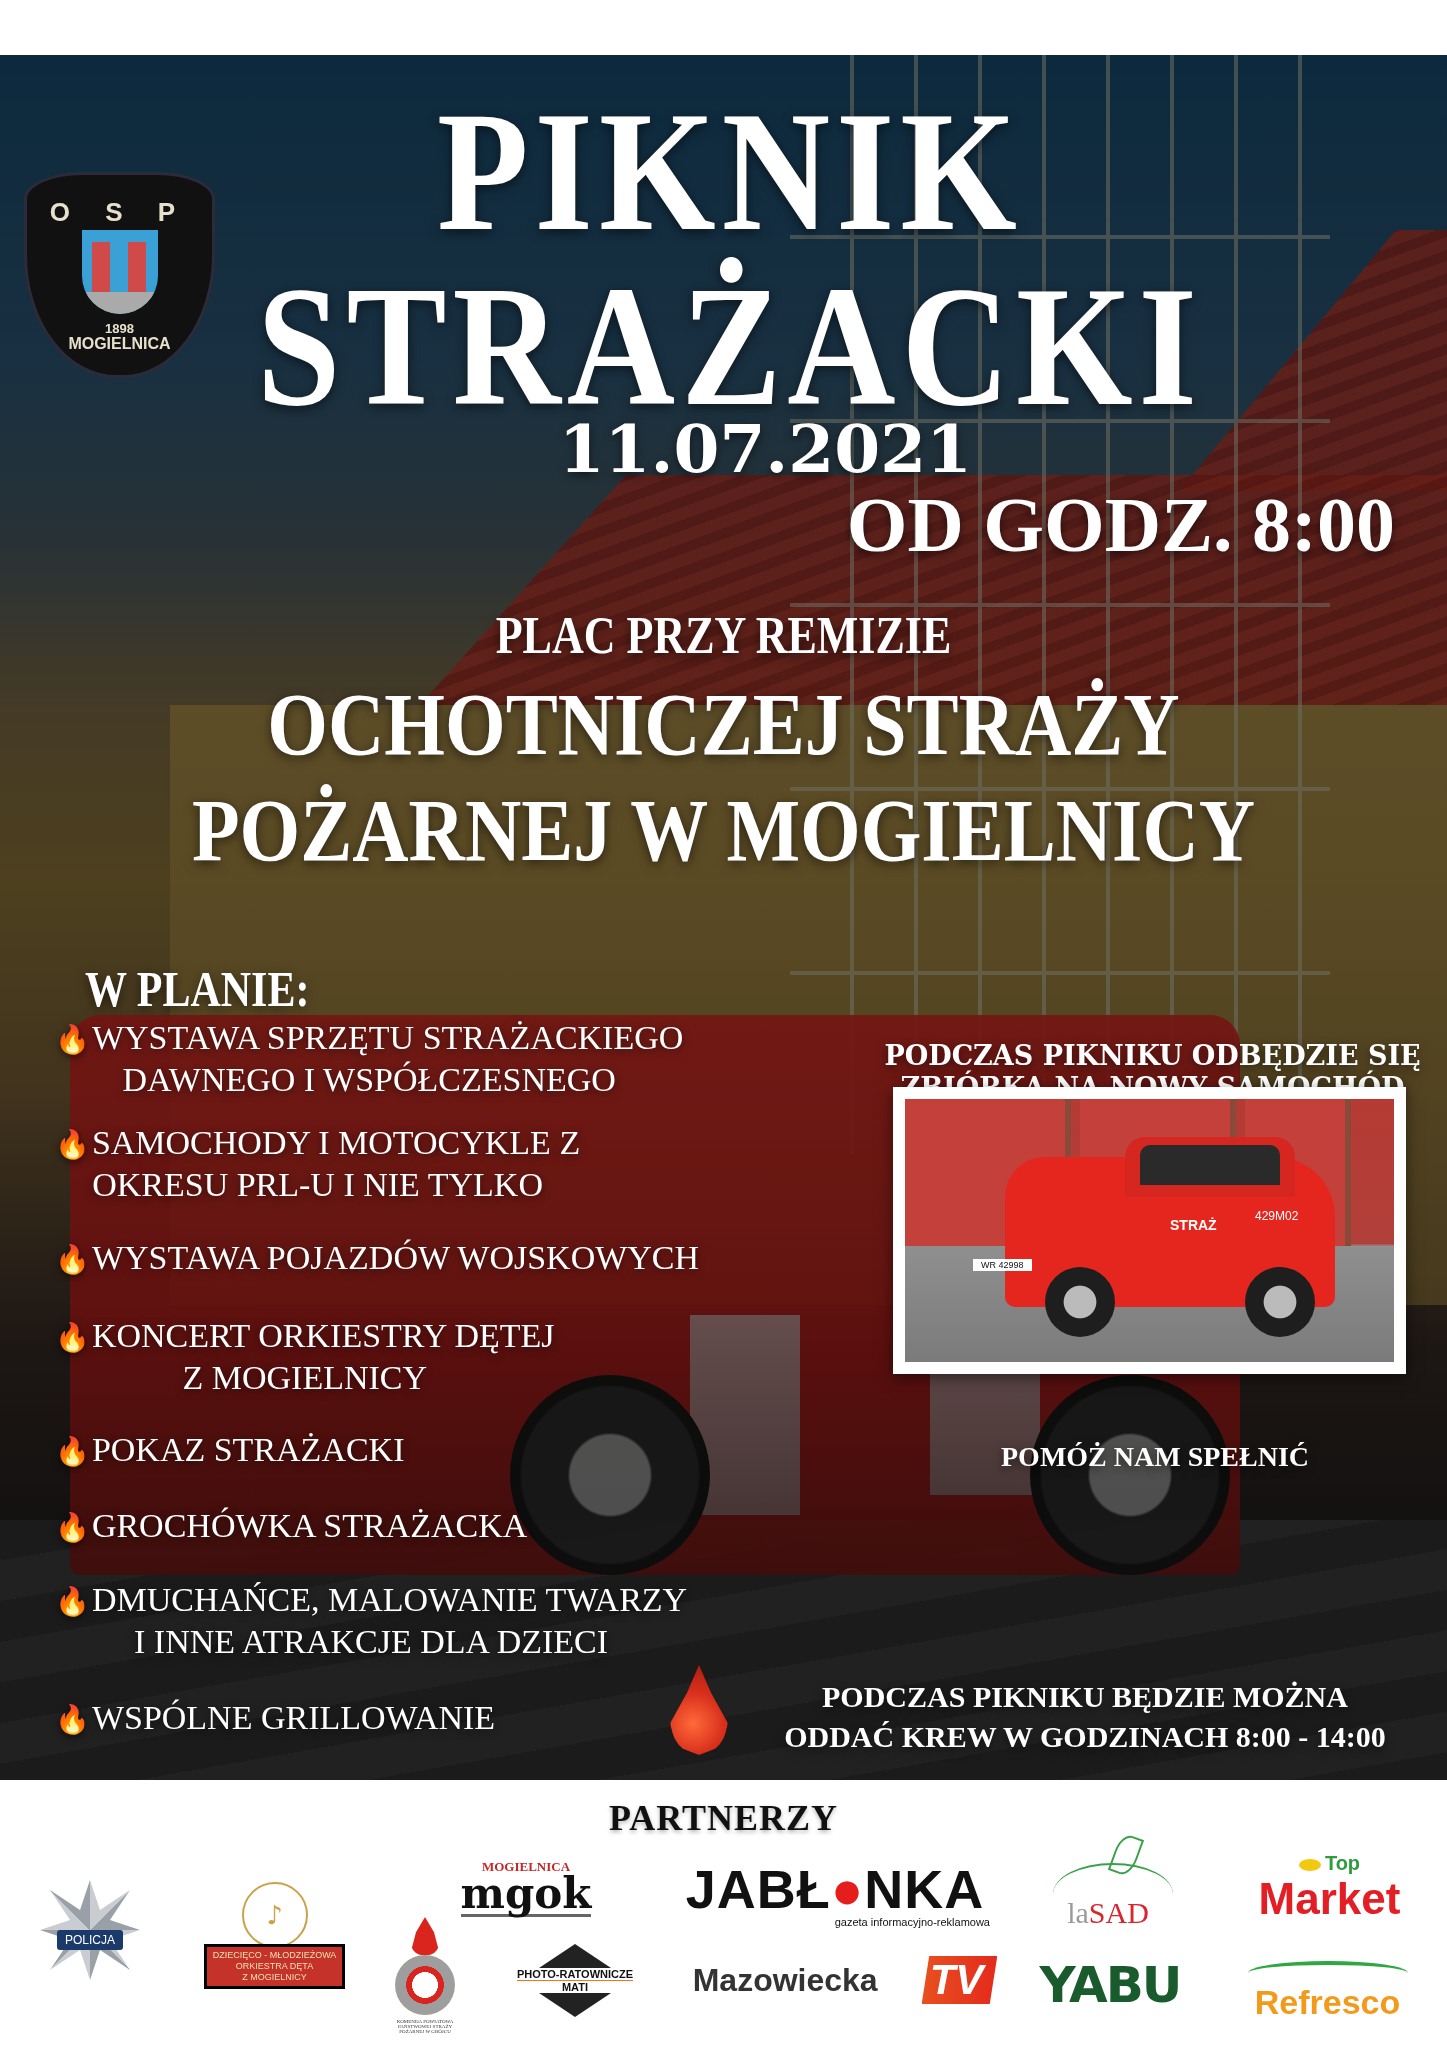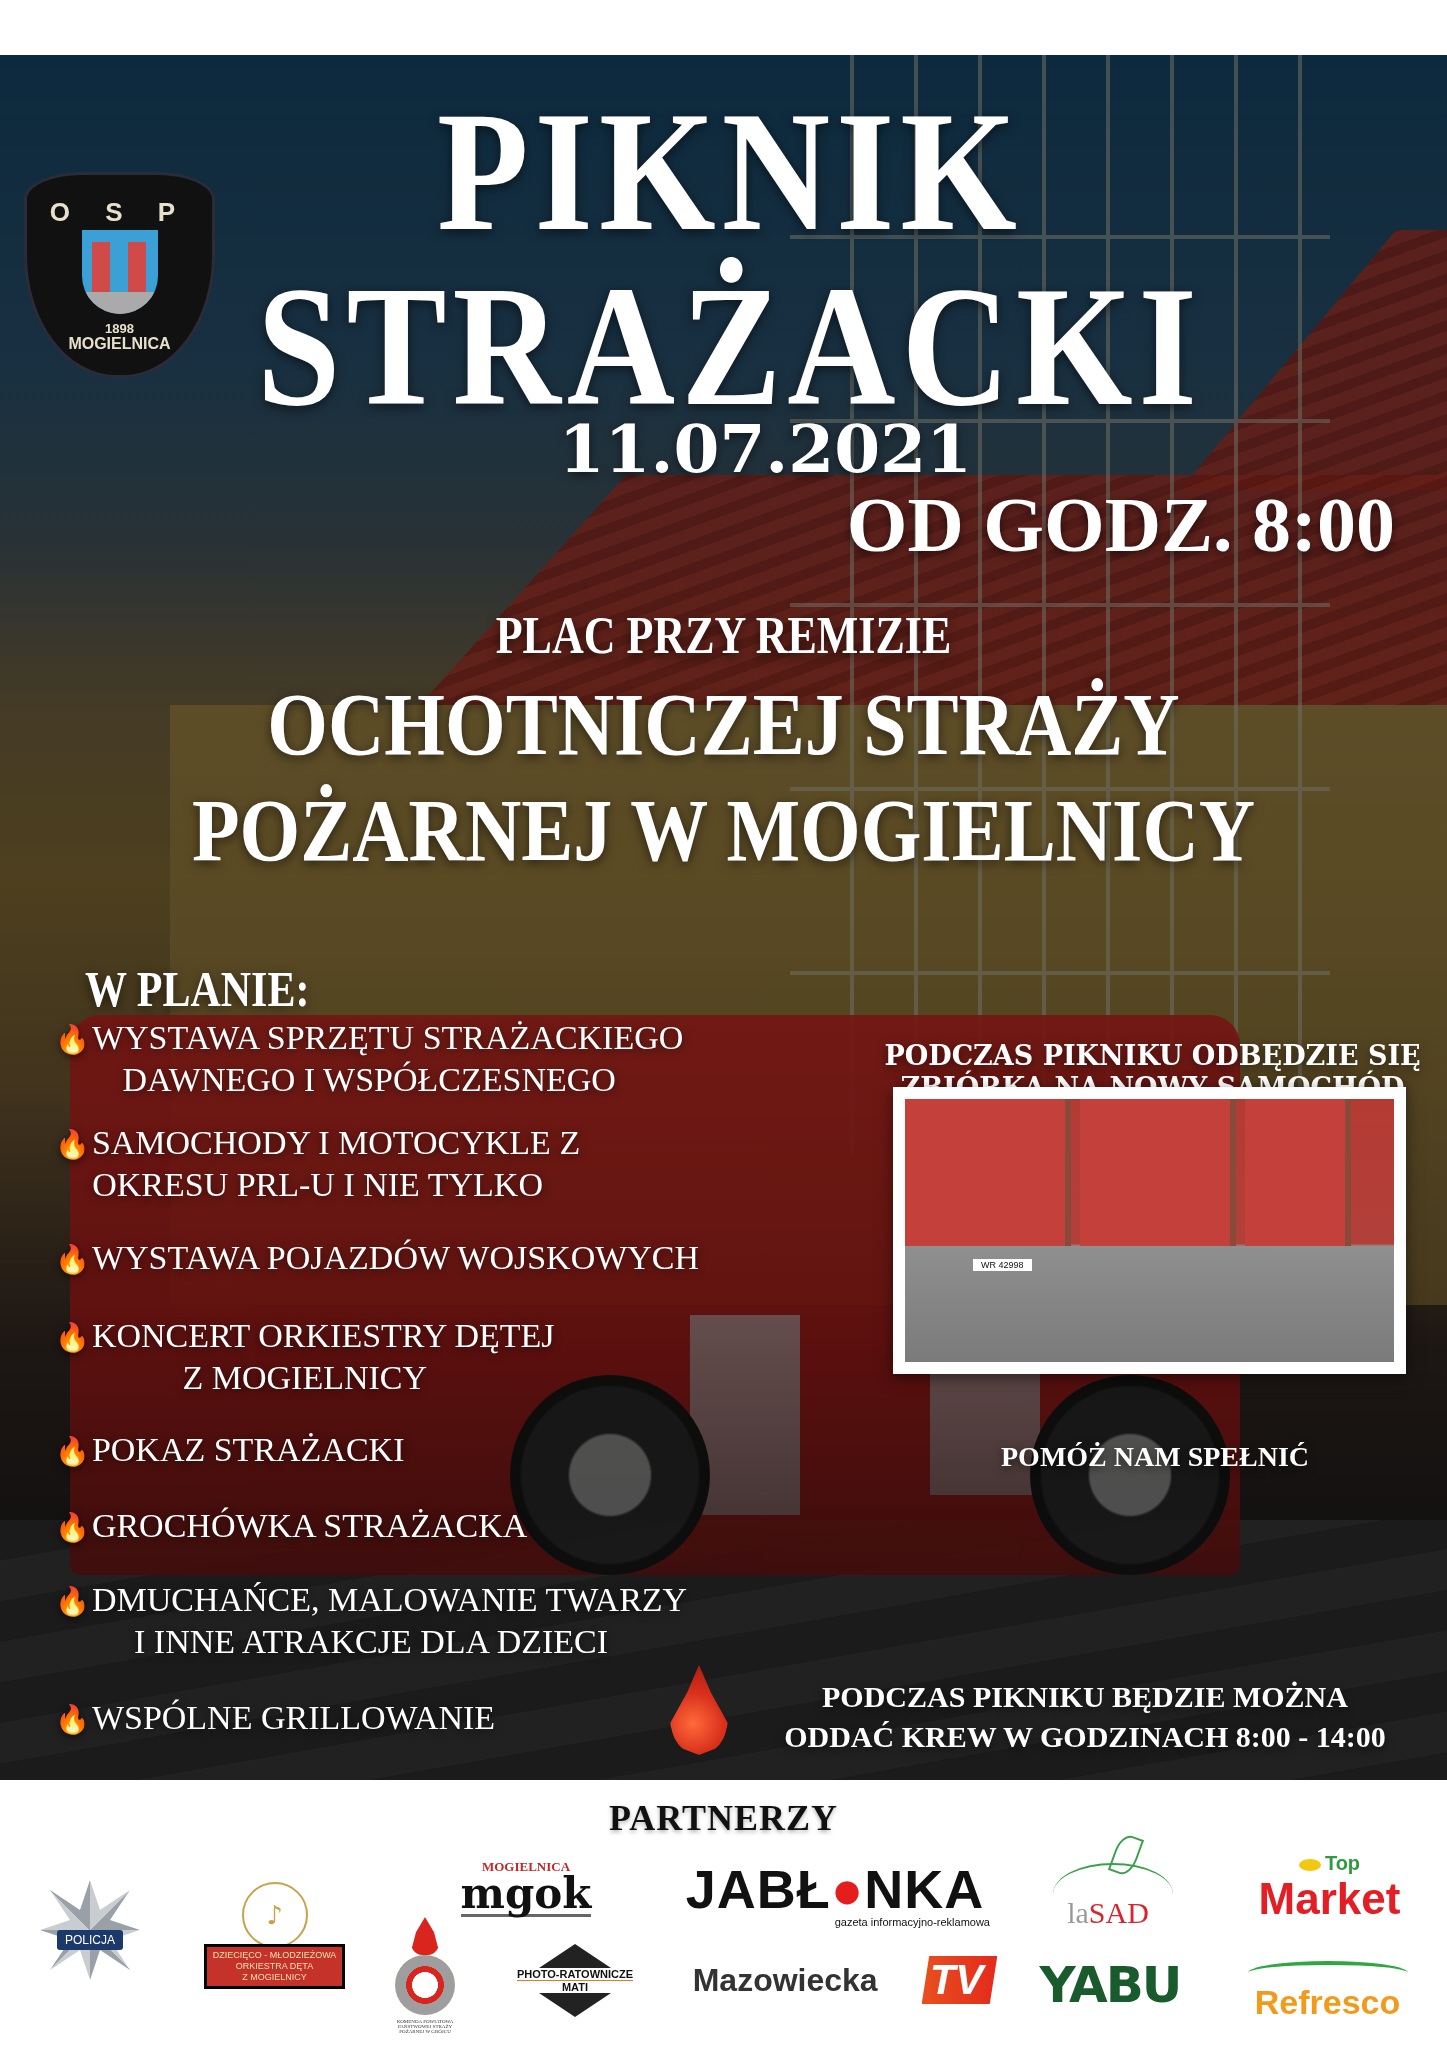--- a/index.html
+++ b/index.html
@@ -190,20 +190,28 @@
   <div class="txt fund-text">
     <div>PODCZAS PIKNIKU ODBĘDZIE SIĘ</div>
     <div>ZBIÓRKA NA NOWY SAMOCHÓD</div>
     <div>RATOWNICZO-GAŚNICZY</div>
   </div>
   <div class="photo-frame" style="top:1032px;">
     <div class="photo">
       <div class="garage" style="left:0;width:160px;"></div>
       <div class="garage" style="left:175px;width:150px;"></div>
       <div class="garage" style="left:340px;width:100px;"></div>
+      <div class="pickup">
+        <div class="cab"></div>
+          <div class="win"></div>
+        <div class="tyre" style="left:40px;"></div>
+        <div class="tyre" style="left:240px;"></div>
+        <div class="label">STRAŻ</div>
+        <div class="num">429M02</div>
+      </div>
       <div class="plate">WR 42998</div>
     </div>
   </div>
   <div class="txt help-text">
     <div>POMÓŻ NAM SPEŁNIĆ</div>
   </div>
 
   <div class="blood-drop" style="top:1610px;"></div>
   <div class="txt blood-text" style="top:1622px;">
     <div>PODCZAS PIKNIKU BĘDZIE MOŻNA</div>

